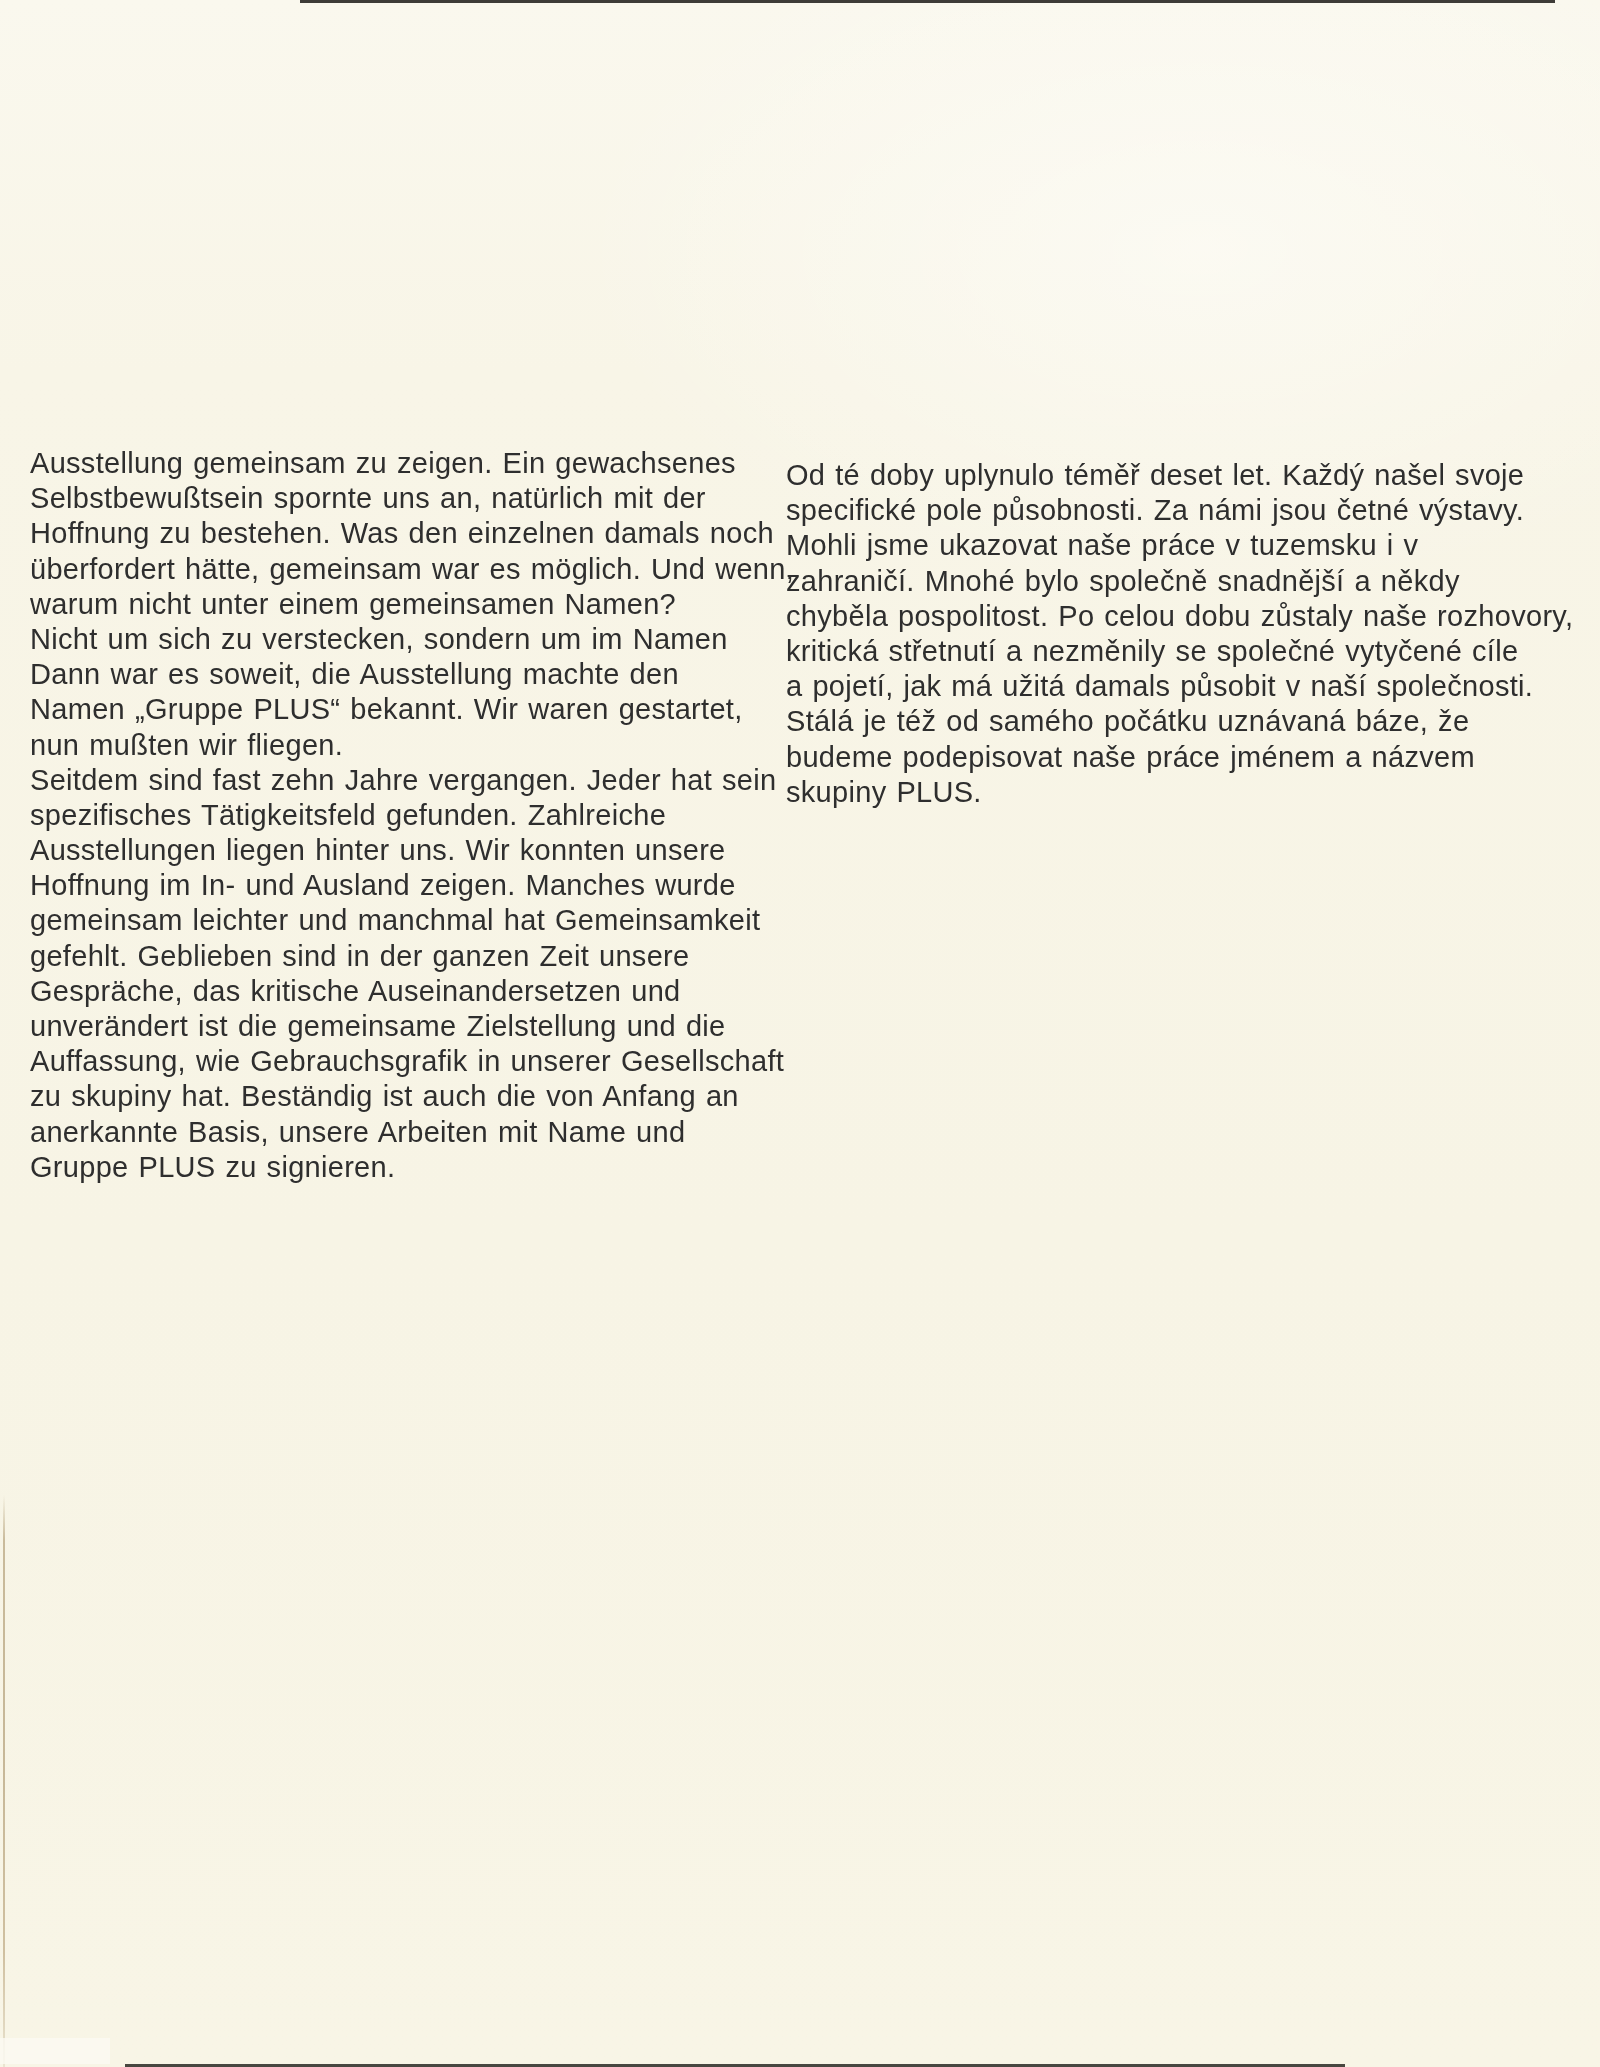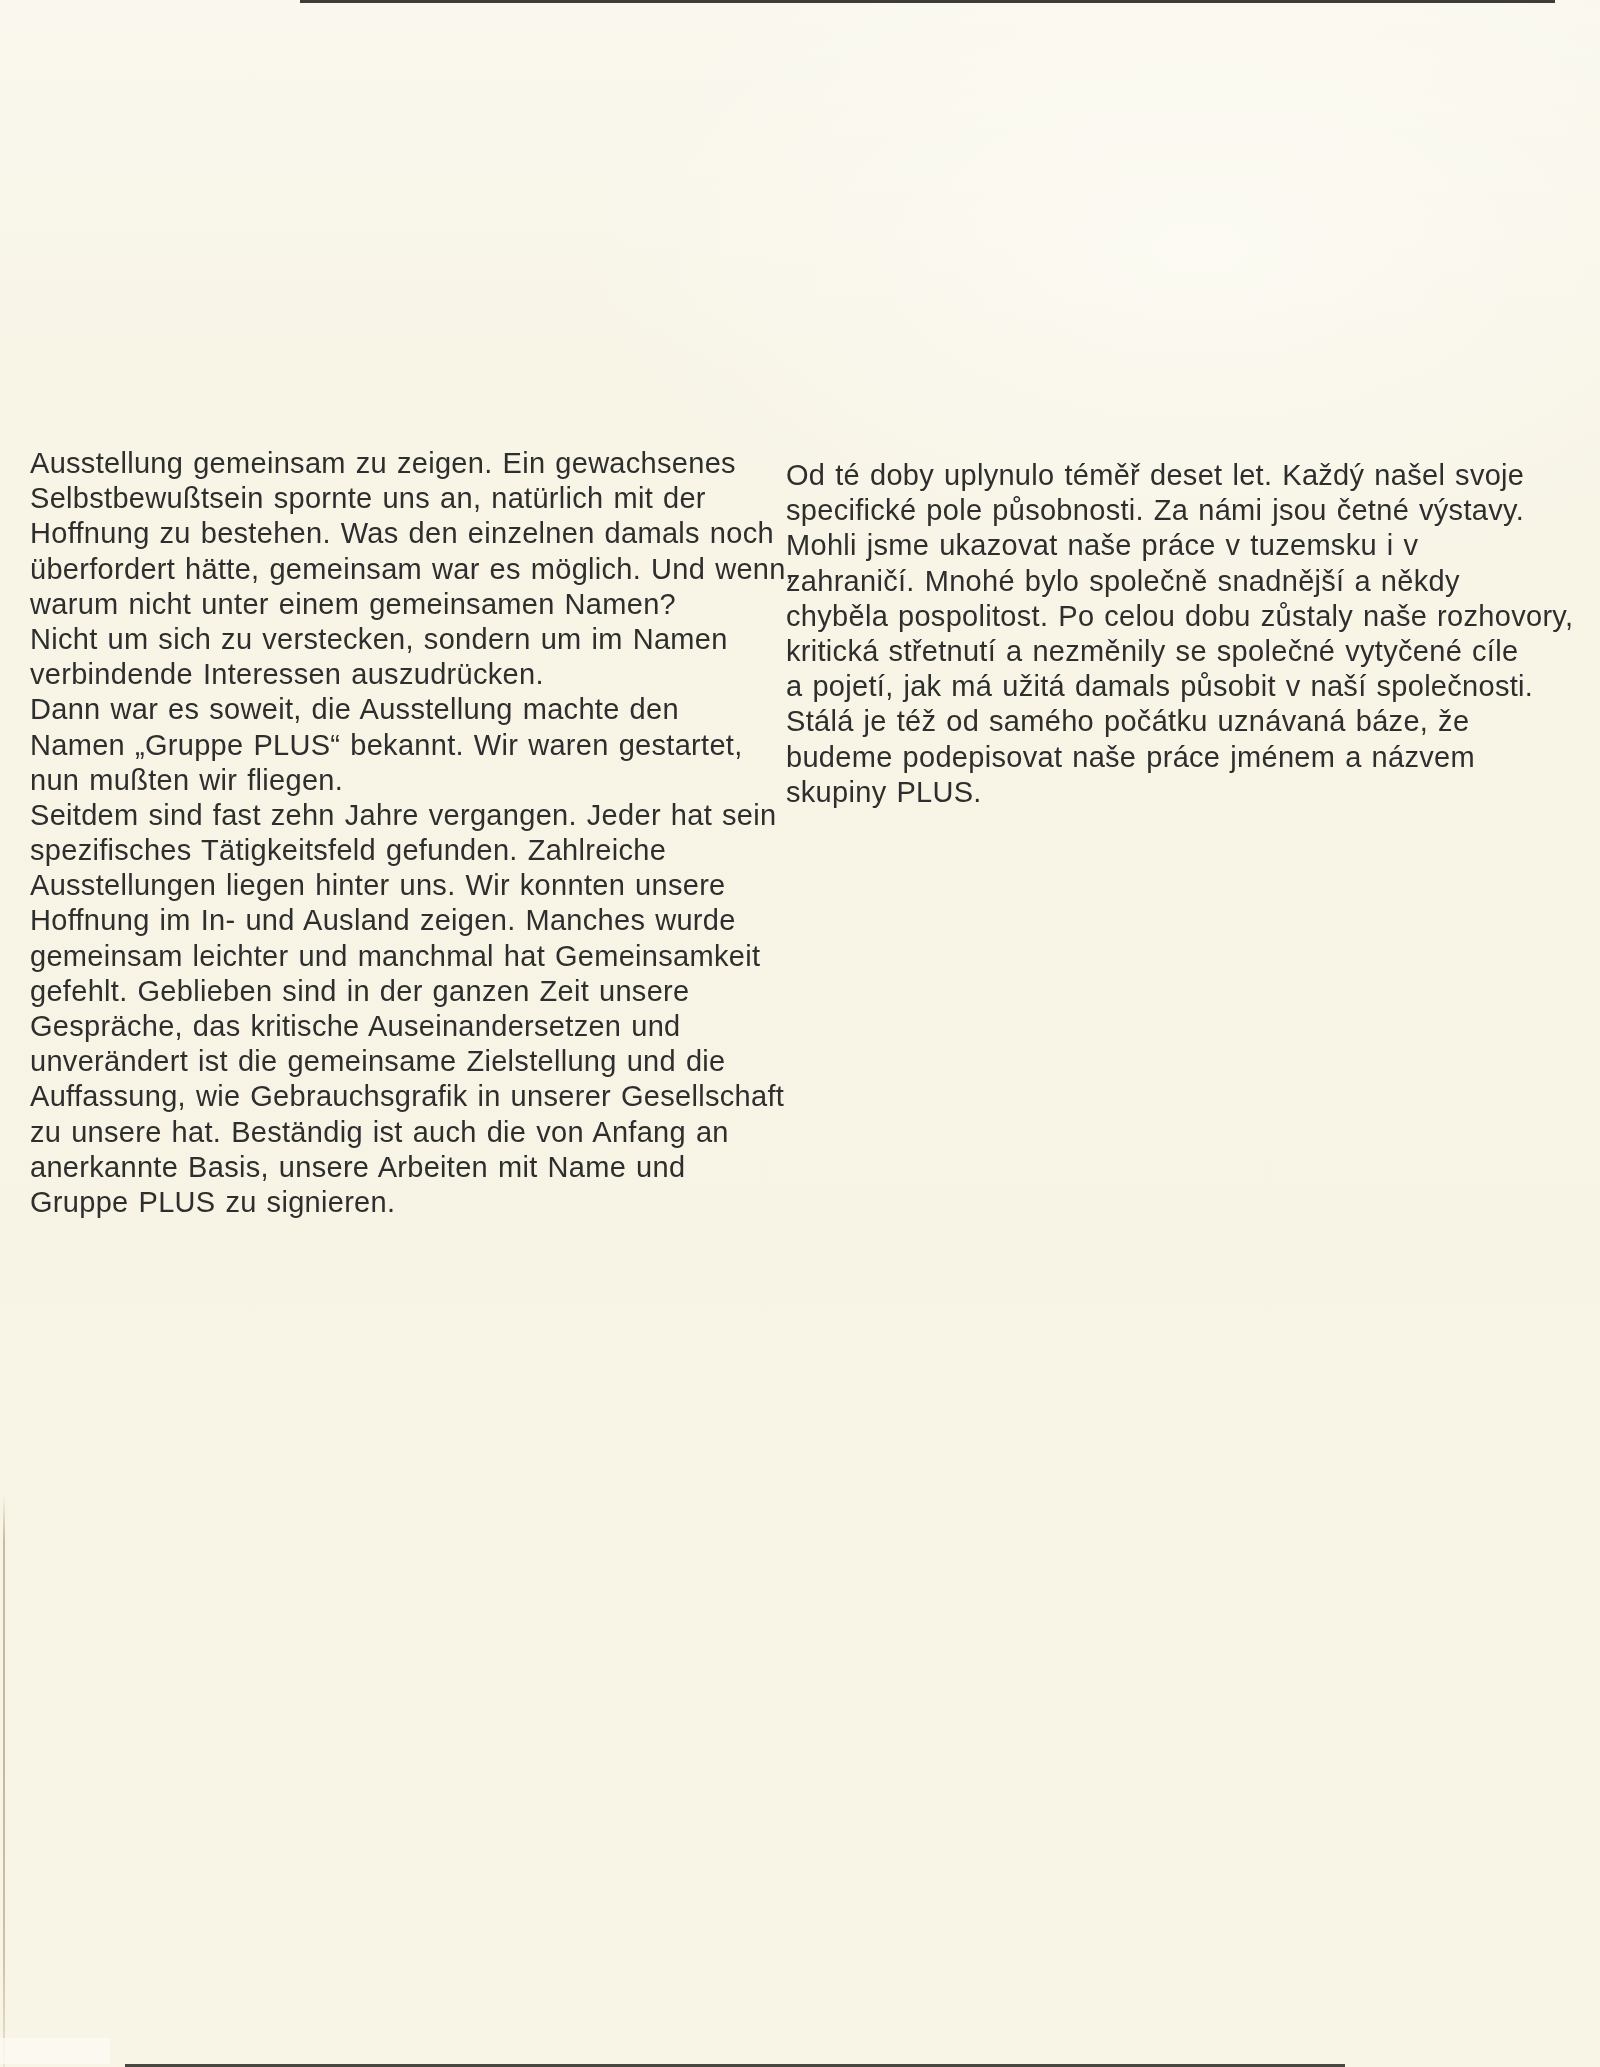--- a/index.html
+++ b/index.html
@@ -69,34 +69,33 @@
 <div class="page">
   <div class="edge-top"></div>
 
   <div class="text-column col-left">
       <div class="line">Ausstellung gemeinsam zu zeigen. Ein gewachsenes</div>
       <div class="line">Selbstbewußtsein spornte uns an, natürlich mit der</div>
       <div class="line">Hoffnung zu bestehen. Was den einzelnen damals noch</div>
       <div class="line">überfordert hätte, gemeinsam war es möglich. Und wenn,</div>
       <div class="line">warum nicht unter einem gemeinsamen Namen?</div>
       <div class="line">Nicht um sich zu verstecken, sondern um im Namen</div>
-      <div class="line">verbindende Interessen auszudrücken.</div>
       <div class="line">Dann war es soweit, die Ausstellung machte den</div>
       <div class="line">Namen „Gruppe PLUS“ bekannt. Wir waren gestartet,</div>
       <div class="line">nun mußten wir fliegen.</div>
       <div class="line">Seitdem sind fast zehn Jahre vergangen. Jeder hat sein</div>
       <div class="line">spezifisches Tätigkeitsfeld gefunden. Zahlreiche</div>
       <div class="line">Ausstellungen liegen hinter uns. Wir konnten unsere</div>
       <div class="line">Hoffnung im In- und Ausland zeigen. Manches wurde</div>
       <div class="line">gemeinsam leichter und manchmal hat Gemeinsamkeit</div>
       <div class="line">gefehlt. Geblieben sind in der ganzen Zeit unsere</div>
       <div class="line">Gespräche, das kritische Auseinandersetzen und</div>
       <div class="line">unverändert ist die gemeinsame Zielstellung und die</div>
       <div class="line">Auffassung, wie Gebrauchsgrafik in unserer Gesellschaft</div>
-      <div class="line">zu unsere hat. Beständig ist auch die von Anfang an</div>
+      <div class="line">zu skupiny hat. Beständig ist auch die von Anfang an</div>
       <div class="line">anerkannte Basis, unsere Arbeiten mit Name und</div>
       <div class="line">Gruppe PLUS zu signieren.</div>
     </div>
 
   <div class="text-column col-right">
       <div class="line">Od té doby uplynulo téměř deset let. Každý našel svoje</div>
       <div class="line">specifické pole působnosti. Za námi jsou četné výstavy.</div>
       <div class="line">Mohli jsme ukazovat naše práce v tuzemsku i v</div>
       <div class="line">zahraničí. Mnohé bylo společně snadnější a někdy</div>
       <div class="line">chyběla pospolitost. Po celou dobu zůstaly naše rozhovory,</div>

